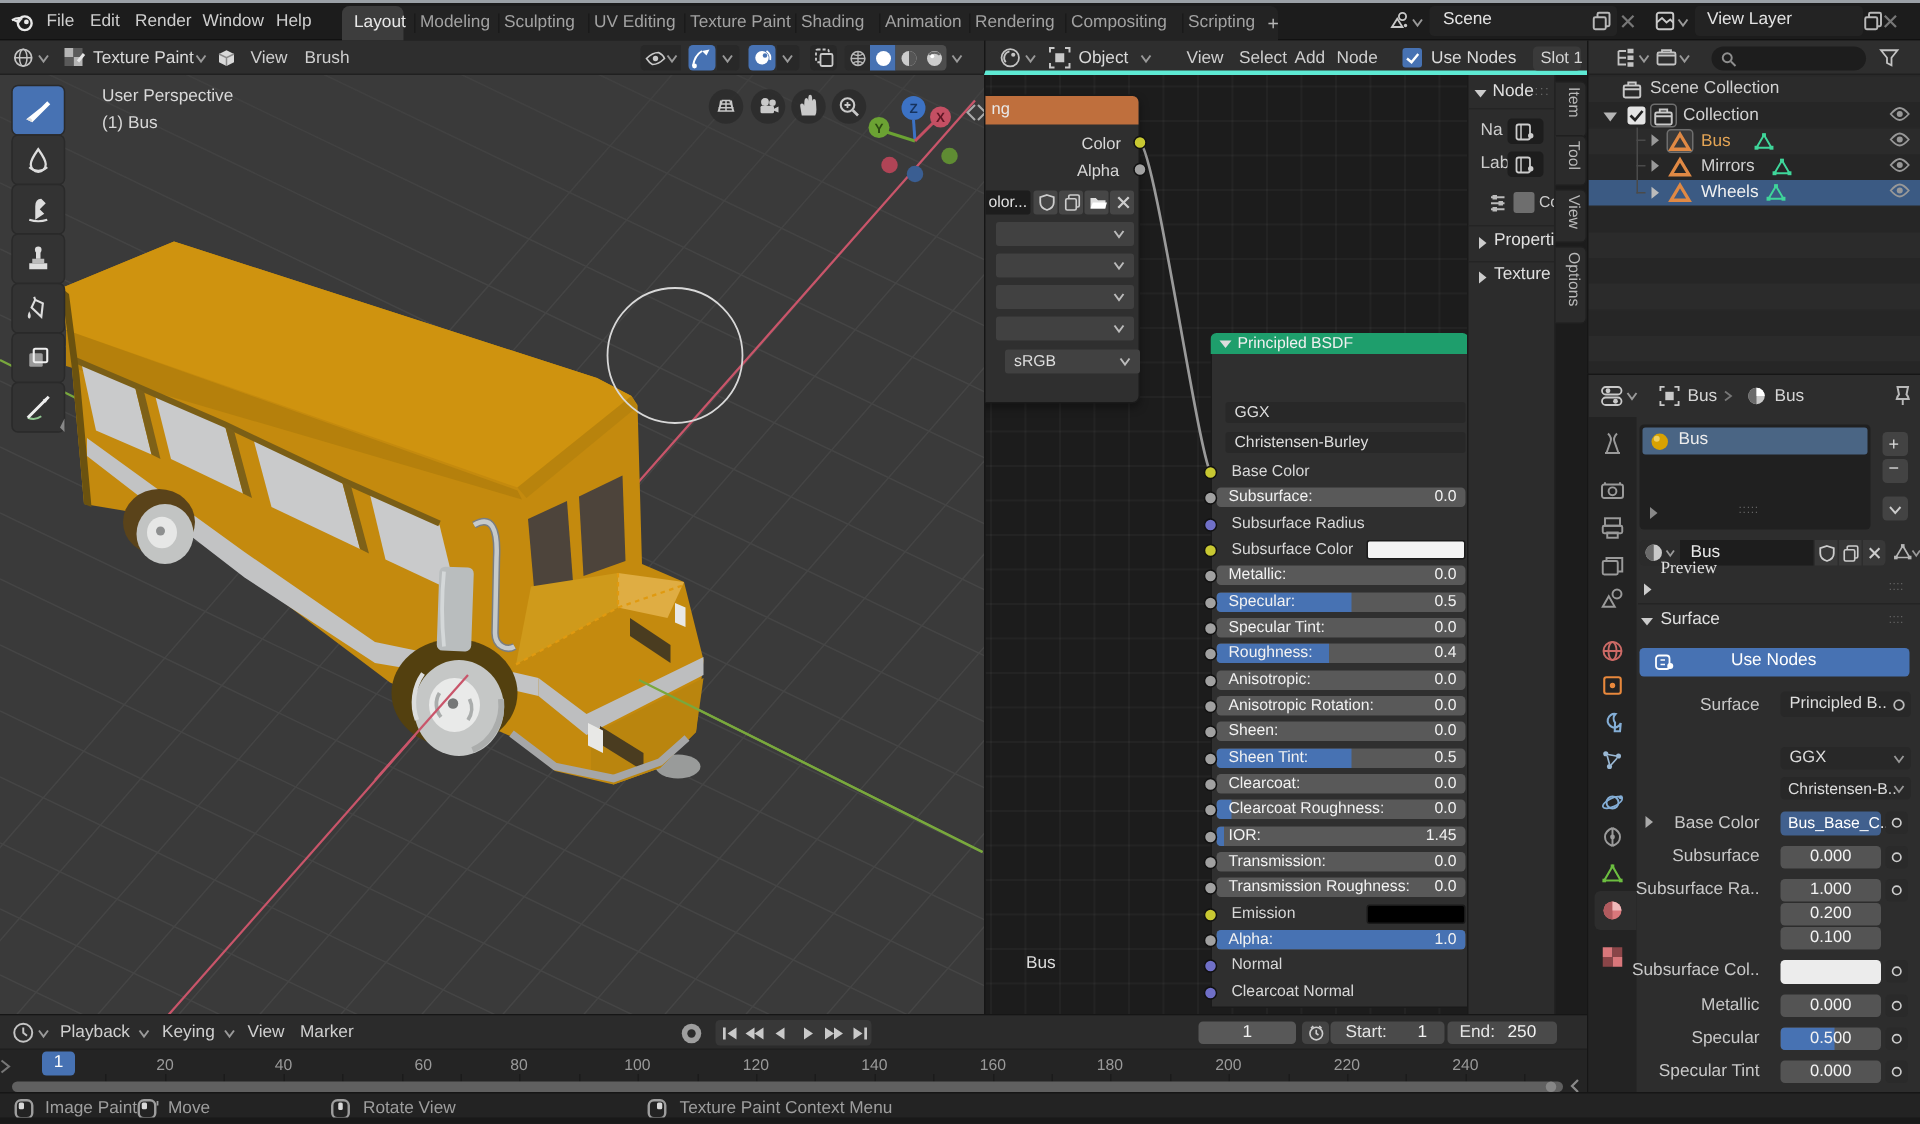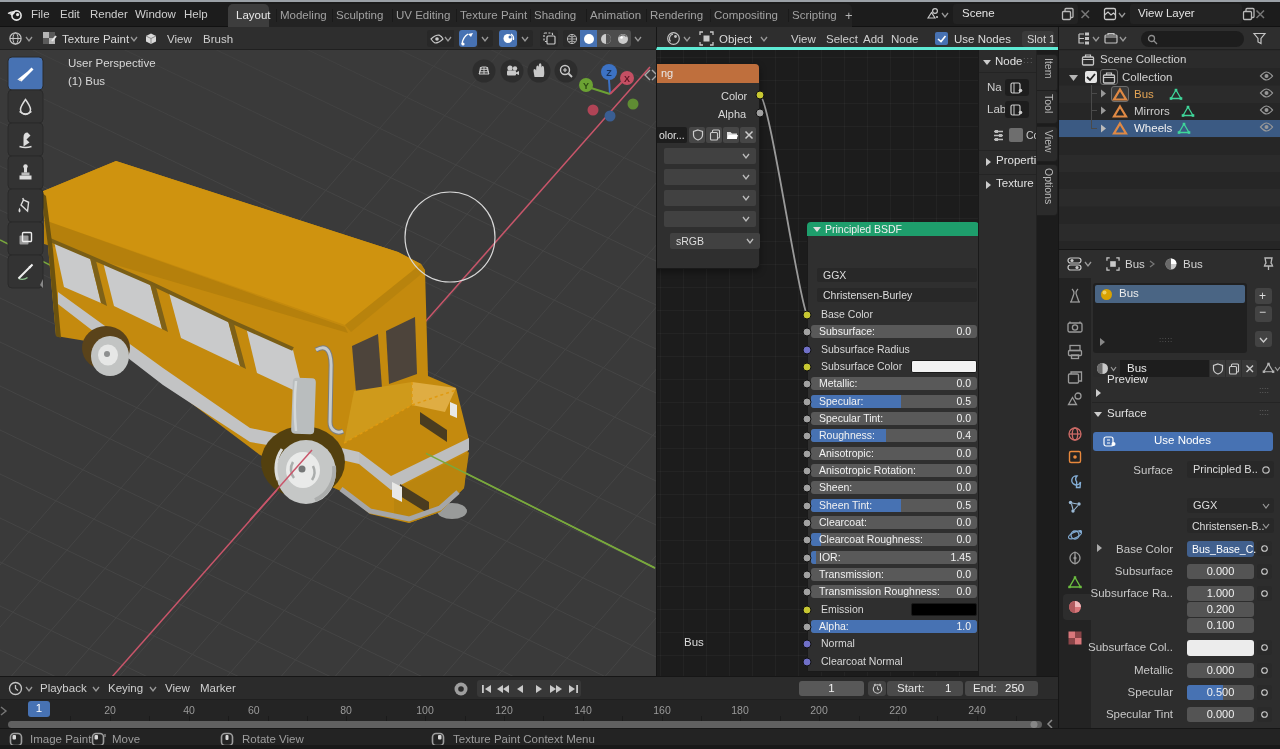--- a/index.html
+++ b/index.html
@@ -891,21 +891,21 @@
         <rect x="5.7" y="0.8" width="2.6" height="2.6" fill="#b5b5b5"></rect>
         <rect x="10.7" y="9.2" width="2.6" height="2.6" fill="#b5b5b5"></rect>
         <rect x="0.7" y="9.2" width="2.6" height="2.6" fill="#b5b5b5"></rect>
       </svg>
       <svg style="left:215px;top:116px" width="7" height="6">
         <path d="M1 1 L3.5 4.5 L6 1" fill="none" stroke="#999" stroke-width="1.2"></path>
       </svg>
       <svg style="left:36px;top:139px" width="7" height="8">
         <path d="M1 0 L6 4 L1 8 Z" fill="#ccc"></path>
       </svg>
-      <div class="txt" style="left:48px;top:123px;color:#e0e0e0;">Preview</div>
+      <div class="txt" style="left:48px;top:123px;color:#e0e0e0;font-family:Liberation Serif, serif;">Preview</div>
       <div class="txt" style="left:200px;top:135px;color:#606060;font-size:9px;">::::</div>
       <div class="abs" style="left:33px;top:152px;width:189px;height:1px;background:#242424;"></div>
       <svg style="left:35px;top:161px" width="8" height="7">
         <path d="M0 1 L8 1 L4 6 Z" fill="#ccc"></path>
       </svg>
       <div class="txt" style="left:48px;top:157px;color:#e0e0e0;">Surface</div>
       <div class="txt" style="left:200px;top:157px;color:#606060;font-size:9px;">::::</div>
       <div class="abs" style="left:34px;top:182px;width:180px;height:19px;background:#4772b3;border-radius:3px;"></div>
       <svg style="left:44px;top:185px" width="14" height="13" viewBox="0 0 14 13">
         <rect x="1" y="2" width="9" height="9" rx="2" fill="none" stroke="#fff" stroke-width="1.2"></rect>
@@ -1039,21 +1039,21 @@
       </svg>
       <div class="abs" style="left:887px;top:4px;width:76px;height:15px;background:#4a4a4a;border-radius:3px;"></div>
       <div class="txt" style="left:897px;top:5px;color:#e5e5e5;">Start:</div>
       <div class="txt" style="left:945px;top:5px;color:#f2f2f2;">1</div>
       <div class="abs" style="left:965px;top:4px;width:73px;height:15px;background:#4a4a4a;border-radius:3px;"></div>
       <div class="txt" style="left:973px;top:5px;color:#e5e5e5;">End:</div>
       <div class="txt" style="left:1005px;top:5px;color:#f2f2f2;">250</div>
       <div class="abs" style="left:0;top:23px;width:1058px;height:29px;background:#242424;"></div>
       <div class="txt" style="left:90px;top:27px;width:40px;text-align:center;color:#9a9a9a;font-size:10.5px;">20</div>
       <div class="txt" style="left:169px;top:27px;width:40px;text-align:center;color:#9a9a9a;font-size:10.5px;">40</div>
-      <div class="txt" style="left:248px;top:27px;width:40px;text-align:left;color:#9a9a9a;font-size:10.5px;">60</div>
+      <div class="txt" style="left:248px;top:27px;width:40px;text-align:right;color:#9a9a9a;font-size:10.5px;">60</div>
       <div class="txt" style="left:326px;top:27px;width:40px;text-align:center;color:#9a9a9a;font-size:10.5px;">80</div>
       <div class="txt" style="left:405px;top:27px;width:40px;text-align:center;color:#9a9a9a;font-size:10.5px;">100</div>
       <div class="txt" style="left:484px;top:27px;width:40px;text-align:center;color:#9a9a9a;font-size:10.5px;">120</div>
       <div class="txt" style="left:563px;top:27px;width:40px;text-align:center;color:#9a9a9a;font-size:10.5px;">140</div>
       <div class="txt" style="left:642px;top:27px;width:40px;text-align:center;color:#9a9a9a;font-size:10.5px;">160</div>
       <div class="txt" style="left:720px;top:27px;width:40px;text-align:center;color:#9a9a9a;font-size:10.5px;">180</div>
       <div class="txt" style="left:799px;top:27px;width:40px;text-align:center;color:#9a9a9a;font-size:10.5px;">200</div>
       <div class="txt" style="left:878px;top:27px;width:40px;text-align:center;color:#9a9a9a;font-size:10.5px;">220</div>
       <div class="txt" style="left:957px;top:27px;width:40px;text-align:center;color:#9a9a9a;font-size:10.5px;">240</div>
       <div class="abs" style="left:70px;top:39px;width:1px;height:5px;background:#1b1b1b;"></div>

